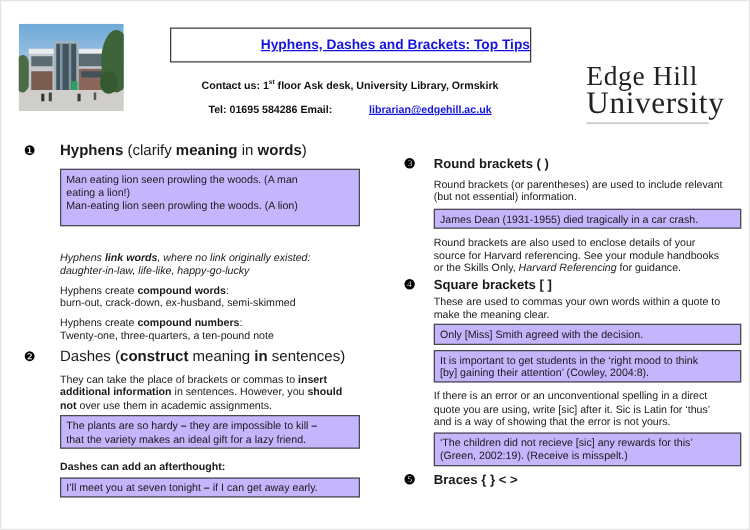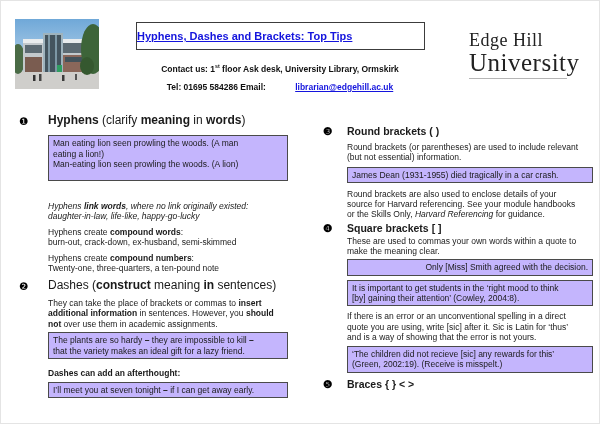--- a/index.html
+++ b/index.html
@@ -2,29 +2,29 @@
 <html><head>
 <meta charset="utf-8">
 <style>
   html,body{margin:0;padding:0;background:#fff;}
   .page{position:relative;width:600px;height:424px;background:#ffffff;overflow:hidden;
         font-family:"Liberation Sans",sans-serif;color:#1a1a1a;border:1px solid #e4e4e4;box-sizing:border-box;}
 
   
   .photo{position:absolute;left:14px;top:18px;width:84px;height:70px;display:block;}
   .title-box{position:absolute;left:135px;top:21px;width:287px;height:26px;border:1px solid #3c3c3c;
-             display:flex;align-items:center;justify-content:flex-start;}
+             display:flex;align-items:center;justify-content:flex-end;}
   .title-link{font-size:11px;font-weight:bold;color:#1414dd;text-decoration:underline;cursor:pointer;}
   .contact{position:absolute;left:118px;width:322px;text-align:center;font-size:8.5px;font-weight:bold;color:#111;}
   .c1{top:62px;}
   .c2{top:81px;}
   .sup{vertical-align:super;font-size:0.62em;}
   .link{color:#1414dd;text-decoration:underline;cursor:pointer;font-weight:bold;padding-left:27px;}
   .logo{position:absolute;left:468px;top:28px;font-family:"Liberation Serif",serif;color:#222;}
-  .logo-l1{font-size:18px;line-height:23px;letter-spacing:0.5px;}
+  .logo-l1{font-size:22px;line-height:23px;letter-spacing:0.5px;margin-top:20px;}
   .logo-l2{font-size:25px;line-height:22px;letter-spacing:0.5px;}
   .logo-rule{margin-top:4px;width:98px;border-top:1px solid #b5b5b5;}
 
   
   .col{position:absolute;font-size:8.5px;line-height:10.5px;}
   .col-left{left:47px;top:112px;width:240px;}
   .col-right{left:346px;top:124px;width:246px;line-height:10.3px;}
   .sec-head{position:relative;}
   .bullet{position:absolute;font-size:10.5px;color:#000;top:1px;}
   .col-left .bullet{left:-29px;}
@@ -47,21 +47,21 @@
   .box-plants{margin-top:3px;}
   .lbl-after{margin-top:9px;}
   .box-seven{margin-top:3px;}
 
   
   .p-round1{margin-top:4px;}
   .box-dean{margin-top:4px;}
   .p-round2{margin-top:6px;}
   .head-square{margin-top:2px;}
   .p-square1{margin-top:1px;}
-  .box-miss{margin-top:3px;text-align:right;}
+  .box-miss{margin-top:3px;}
   .box-cowley{margin-top:4px;}
   .p-sic{margin-top:5px;}
   .box-green{margin-top:4px;}
   .head-braces{margin-top:5px;}
 </style>
 </head>
 <body>
 
 <div class="page">
 

